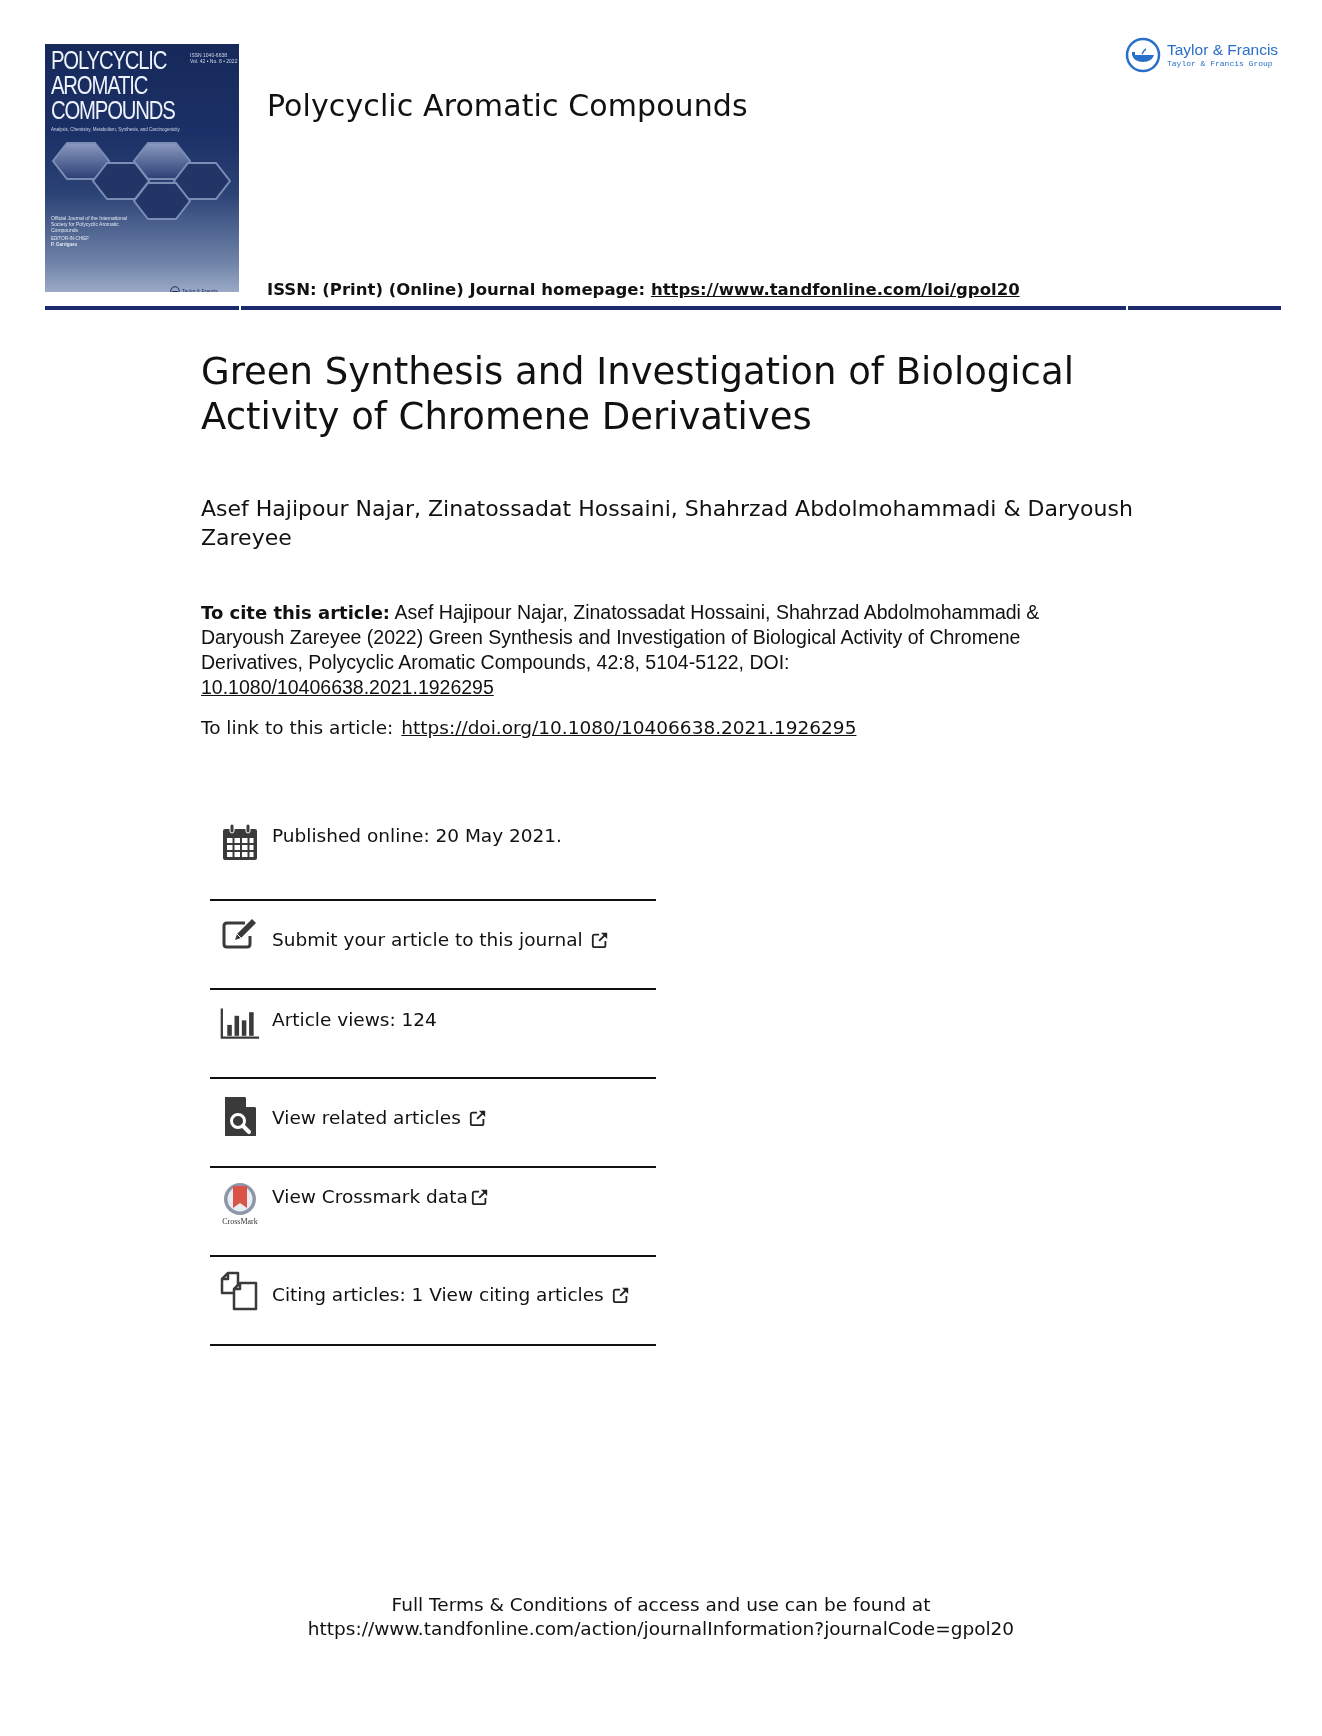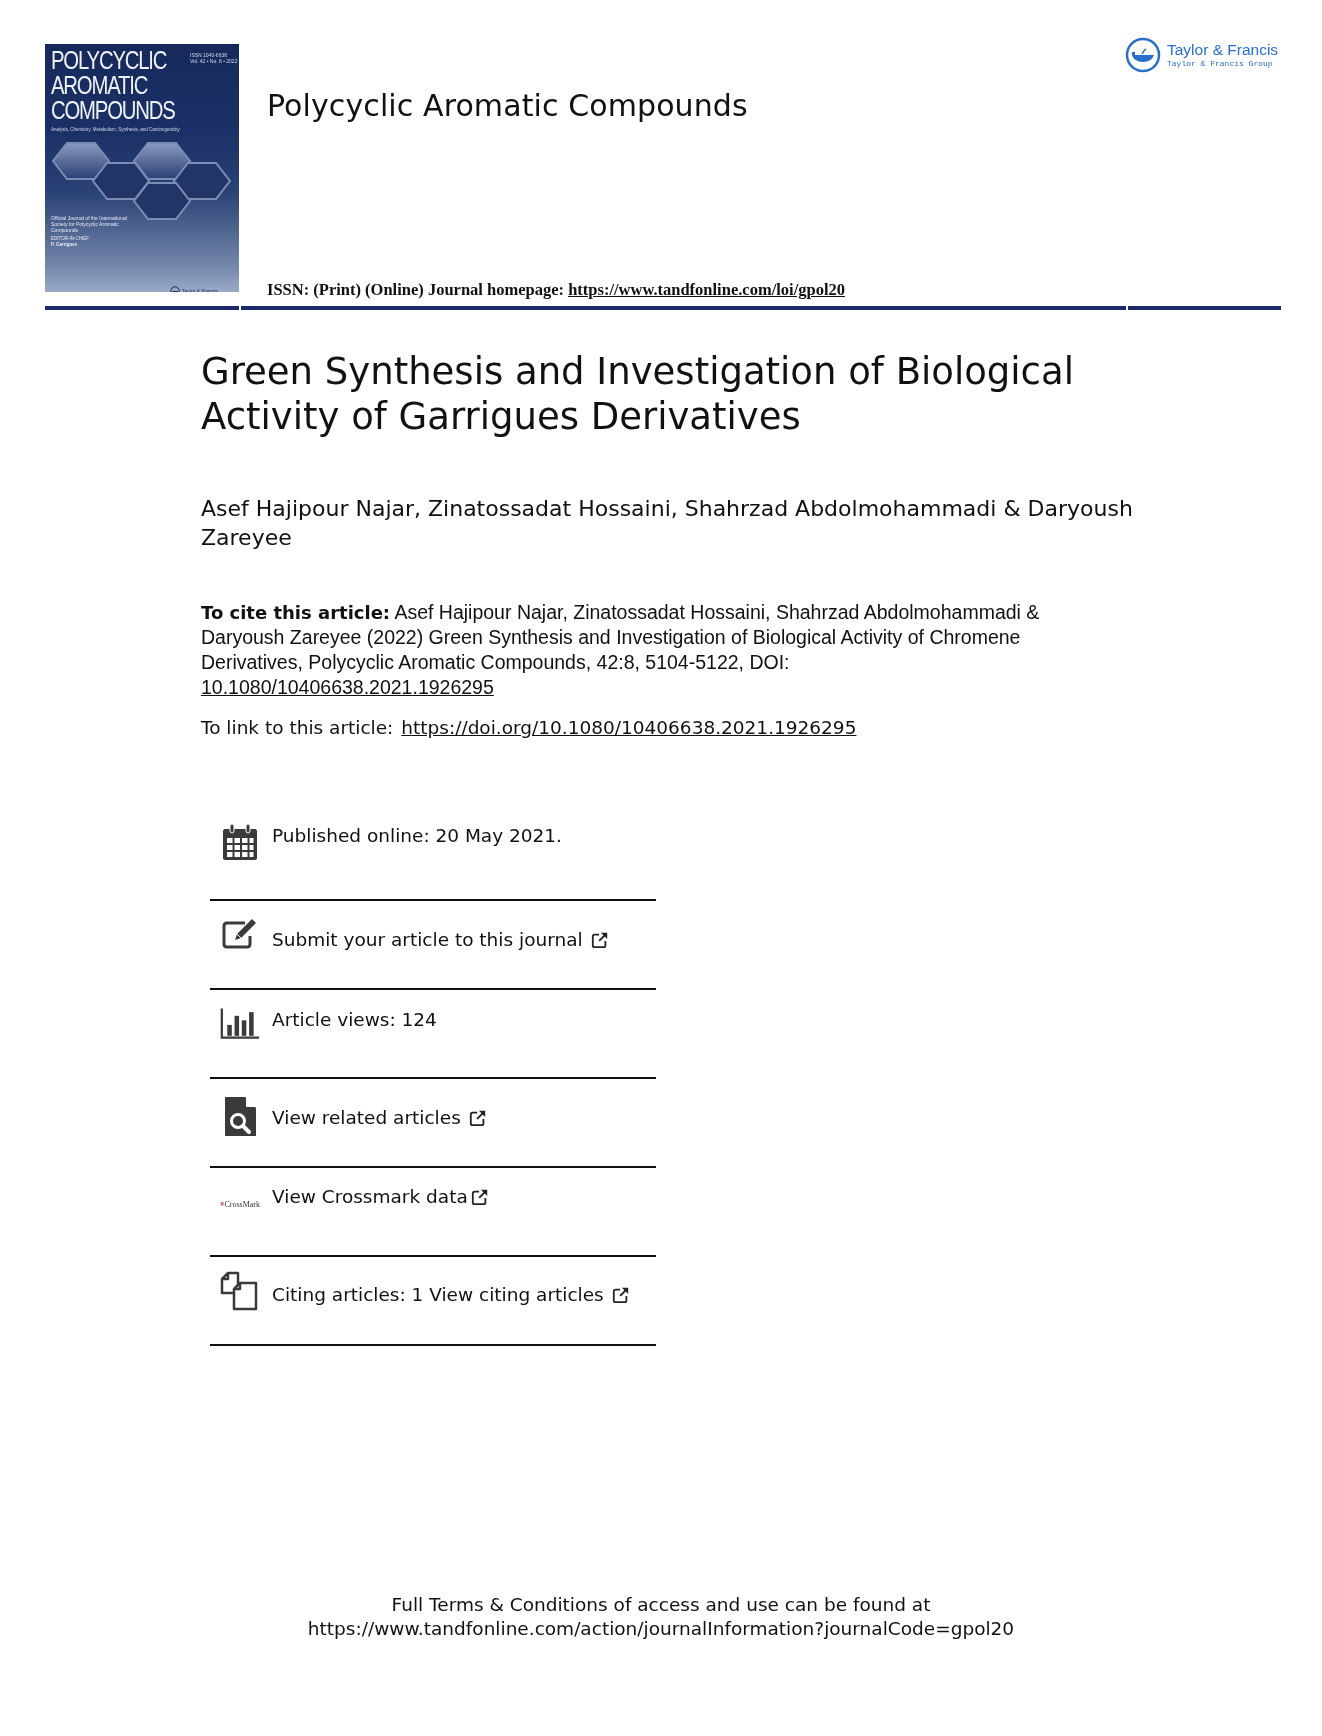--- a/index.html
+++ b/index.html
@@ -19,21 +19,21 @@
   #cover .official { position:absolute; left:6px; top:171px; font-size:5px; line-height:6px; color:#e3e9f4; font-family:"Liberation Sans",sans-serif; }
   #cover .editor { position:absolute; left:6px; top:192px; font-size:4.5px; line-height:6px; color:#e3e9f4; font-family:"Liberation Sans",sans-serif; }
   #cover .tflogo { position:absolute; left:125px; top:242px; display:flex; align-items:center; gap:2px; font-size:5px; color:#1a2c5b; font-family:"Liberation Sans",sans-serif; }
 
   
   #journal-name { left:267px; top:88px; font-size:30px; font-weight:normal; color:#111; white-space:nowrap; letter-spacing:0.1px; }
   #tf-logo { left:1125px; top:37px; display:flex; align-items:center; gap:6px; }
   #tf-logo .names { display:flex; flex-direction:column; line-height:1; }
   #tf-logo .n1 { font-family:"Liberation Sans",sans-serif; font-size:15.5px; color:#2a6fc9; }
   #tf-logo .n2 { font-family:Liberation Mono, monospace; font-size:8px; color:#2a6fc9; margin-top:2px; }
-  #issn-line { left:267px; top:280px; font-size:16.5px; font-weight:bold; color:#111; white-space:nowrap;font-family:Liberation Serif, serif; }
+  #issn-line { left:267px; top:280px; font-size:16.5px; font-weight:bold; color:#111; white-space:nowrap; }
   #issn-line a { color:#111; text-decoration:underline; }
   #header-rule { left:45px; top:306px; width:1236px; height:4px; background:#1d2a6b; }
   #header-rule .gap1 { position:absolute; left:194px; top:0; width:2px; height:4px; background:#fff; }
   #header-rule .gap2 { position:absolute; left:1081px; top:0; width:2px; height:4px; background:#fff; }
 
   
   #article-title { left:201px; top:349px; width:900px; font-size:37px; line-height:45px; color:#111; }
   #authors { left:201px; top:494px; width:950px; font-size:22px; line-height:29px; color:#111; }
 
   
@@ -120,21 +120,21 @@
 
 <div id="issn-line" class="abs">
   <span>ISSN: (Print) (Online) Journal homepage: </span><a>https://www.tandfonline.com/loi/gpol20</a>
 </div>
 
 <div id="header-rule" class="abs">
   <div class="gap1"></div>
   <div class="gap2"></div>
 </div>
 
-<div id="article-title" class="abs">Green Synthesis and Investigation of Biological Activity of Garrigues Derivatives</div>
+<div id="article-title" class="abs">Green Synthesis and Investigation of Biological Activity of Chromene Derivatives</div>
 
 <div id="authors" class="abs">Asef Hajipour Najar, Zinatossadat Hossaini, Shahrzad Abdolmohammadi &amp; Daryoush Zareyee</div>
 
 <div id="cite" class="abs"><span class="lbl">To cite this article:</span><span> Asef Hajipour Najar, Zinatossadat Hossaini, Shahrzad Abdolmohammadi &amp; Daryoush Zareyee (2022) Green Synthesis and Investigation of Biological Activity of Chromene Derivatives, Polycyclic Aromatic Compounds, 42:8, 5104-5122, DOI: </span><a>10.1080/10406638.2021.1926295</a></div>
 
 <div id="link-line" class="abs">
   <span class="lbl">To link to this article:</span><a>https://doi.org/10.1080/10406638.2021.1926295</a>
 </div>
 
 <div id="info-list" class="abs">
@@ -212,21 +212,21 @@
       <span>View related articles</span>
       <svg class="ext" viewBox="0 0 20 20">
           <path d="M9 4 H4 Q2 4 2 6 V16 Q2 18 4 18 H14 Q16 18 16 16 V11" fill="none" stroke="#222" stroke-width="2"></path>
           <path d="M11 2 H18 V9 Z" fill="#222"></path>
           <path d="M9 11 L16 4" stroke="#222" stroke-width="2.2"></path>
         </svg>
     </a>
   </div>
 
   <div class="info-row">
-    <div class="icon" style="top:12px; flex-direction:row; height:48px;">
+    <div class="icon" style="top:12px; flex-direction:column; height:48px;">
       <svg width="34" height="34" viewBox="0 0 34 34">
         <circle cx="17" cy="17" r="16" fill="#8d97a8"></circle>
         <circle cx="17" cy="17" r="12.5" fill="#e9ecf1"></circle>
         <path d="M10 4 H24 V26 L17 21 L10 26 Z" fill="#d9534a"></path>
       </svg>
       <span style="font-family:'Liberation Serif',serif;font-size:8px;color:#333;margin-top:1px">CrossMark</span>
     </div>
     <a class="txt" style="top:18px; gap:3px;align-items:center;">
       <span>View Crossmark data</span>
       <svg class="ext" viewBox="0 0 20 20">

